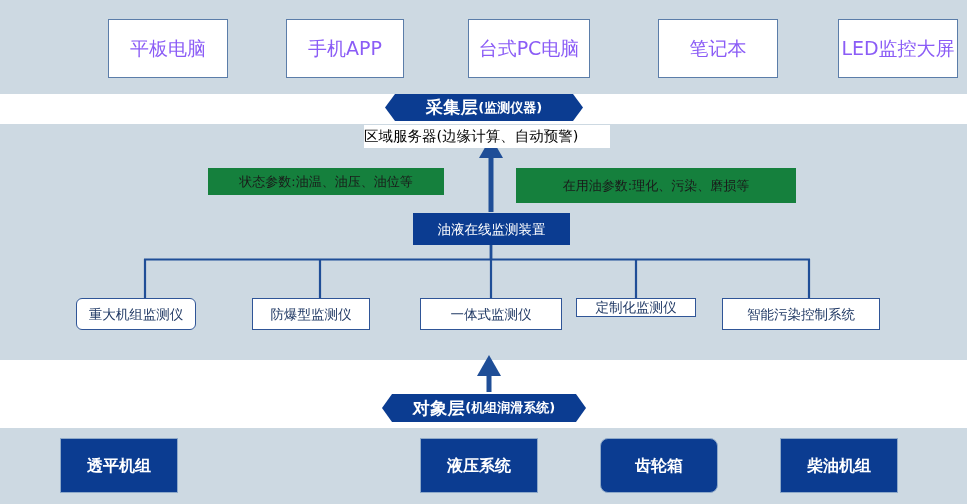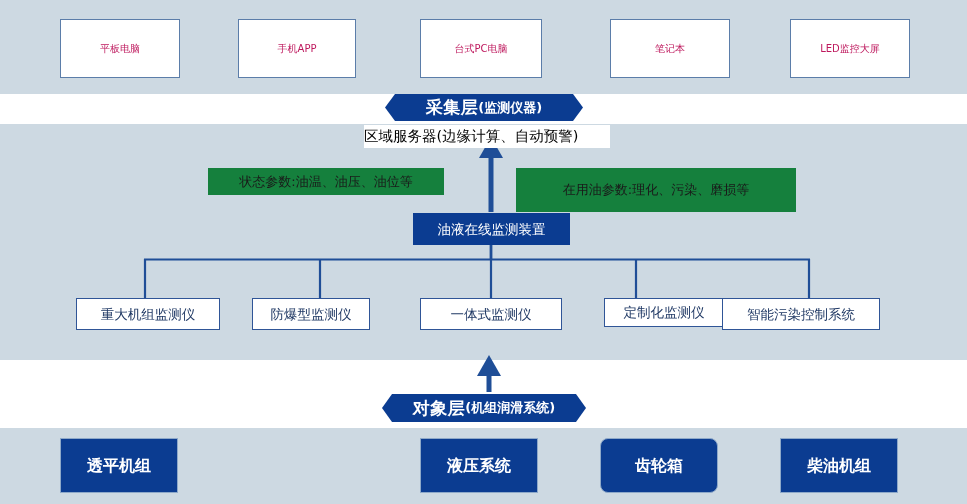--- a/index.html
+++ b/index.html
@@ -36,22 +36,23 @@
     display: flex;
     align-items: center;
     justify-content: center;
     text-align: center;
     line-height: 1.2;
   }
 
   .box-white {
     background: #ffffff;
     border: 1.5px solid #5b7da9;
-    color: #be185d;
-    font-size: 10px;
+    color: #8b5cf6;
+    font-size: 19px;
+    margin-left: 48px;
   }
 
   .box-detector {
     background: #ffffff;
     border: 1.5px solid #2f5597;
     color: #1f3864;
     font-size: 13.5px;
   }
 
   .box-solid {
@@ -174,38 +175,38 @@
       <span class="small">(监测仪器)</span>
   </div>
 
   <div class="server-label" style="left:364px; top:125px; width:246px; height:23px;">
     <span>区域服务器(边缘计算、自动预警)</span>
   </div>
 
   <div class="param-label" style="left:208px; top:168px; width:236px; height:27px;">
     <span>状态参数:油温、油压、油位等</span>
   </div>
-  <div class="param-label" style="left:516px; top:168px; width:280px; height:44px;align-items:center;">
+  <div class="param-label" style="left:516px; top:168px; width:280px; height:35px;align-items:center;">
     <span>在用油参数:理化、污染、磨损等</span>
   </div>
 
   <div class="box box-device" style="left:413px; top:213px; width:157px; height:32px;">
     <span>油液在线监测装置</span>
   </div>
 
-  <div class="box box-detector" style="left:76px; top:298px; width:144px; height:32px;">
+  <div class="box box-detector" style="left:76px; top:298px; width:120px; height:32px;border-radius:6px;">
     <span>重大机组监测仪</span>
   </div>
   <div class="box box-detector" style="left:252px; top:298px; width:118px; height:32px;">
     <span>防爆型监测仪</span>
   </div>
   <div class="box box-detector" style="left:420px; top:298px; width:142px; height:32px;">
     <span>一体式监测仪</span>
   </div>
-  <div class="box box-detector" style="left:604px; top:298px; width:120px; height:29px;">
+  <div class="box box-detector" style="left:576px; top:298px; width:120px; height:19px;">
     <span>定制化监测仪</span>
   </div>
   <div class="box box-detector" style="left:722px; top:298px; width:158px; height:32px;">
     <span>智能污染控制系统</span>
   </div>
 
   <div class="hex-banner" style="left:382px; top:394px; width:204px; height:28px;">
     <span class="big">对象层</span>
       <span class="small"> (机组润滑系统)</span>
   </div>

